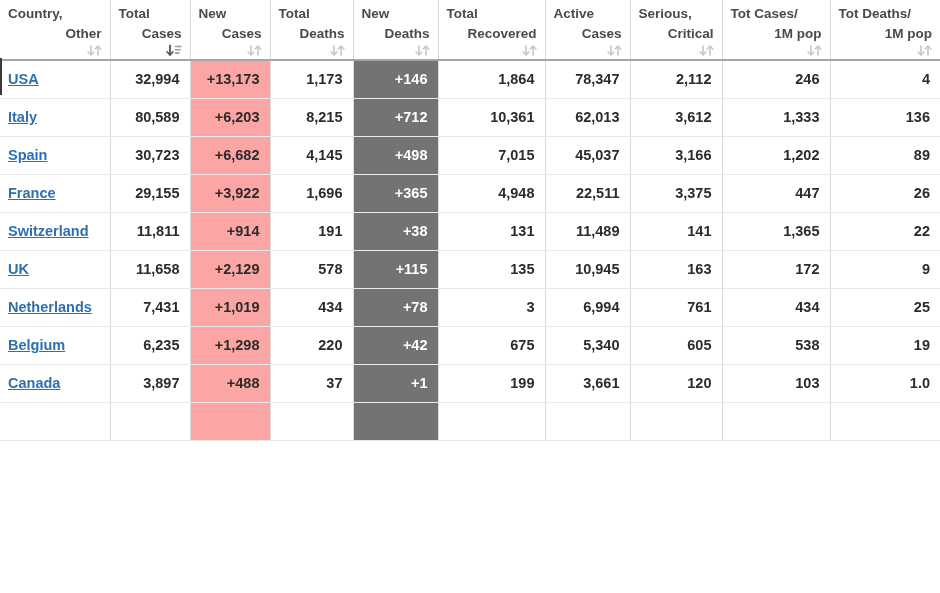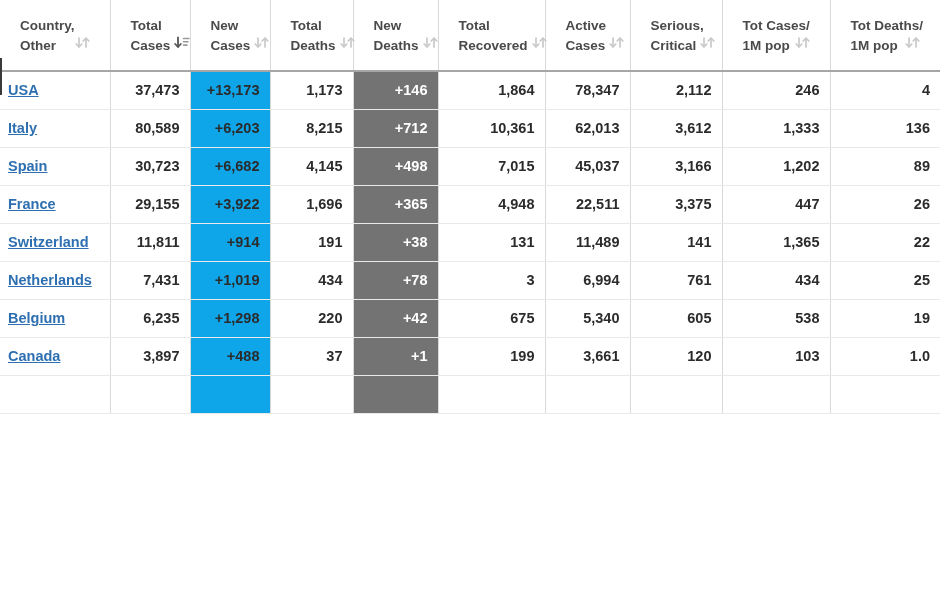--- a/index.html
+++ b/index.html
@@ -13,45 +13,45 @@
   table.main{
     border-collapse:collapse;
     table-layout:fixed;
     width:940px;
   }
   thead tr{height:57px;}
   tbody tr{height:38px;}
   th{
     border-right:1px solid #d9d9d9;
     border-bottom:2px solid #a6a6a6;
-    padding:12px;
+    padding:0;
     vertical-align:middle;
     background:#ffffff;
     cursor:pointer;
   }
   .h-wrap{
     display:flex;flex-direction:column;justify-content:center;
     height:100%;padding:4px 8px 2px 8px;
   }
   .h-line{
     font-size:13.5px;font-weight:700;color:#4a4a4a;line-height:20px;
     text-align:left;white-space:nowrap;
   }
-  .h-line2{display:flex;justify-content:space-between;align-items:flex-start;}
+  .h-line2{display:flex;justify-content:space-between;align-items:flex-end;flex-direction:column;}
   .sort-icon{display:inline-flex;flex:0 0 auto;margin-left:4px;}
   td{
     border-right:1px solid #d9d9d9;
     border-bottom:1px solid #e9e9e9;
     padding:0 10px 0 4px;
     font-size:14.5px;font-weight:700;color:#2b2b2b;
     text-align:right;vertical-align:middle;white-space:nowrap;
   }
   th.last,td.last{border-right:none;}
   td.col-country{text-align:left;padding-left:8px;}
-  td.col-new_cases{background:#0ea5e9;margin-top:35px;}
+  td.col-new_cases{background:#fca5a5;margin-top:35px;}
   td.col-new_deaths{background:#737373;color:#ffffff;}
   a.country-link{
     color:#2D6FB0;text-decoration:underline;font-weight:700;cursor:pointer;
   }
   .left-edge{
     position:absolute;left:0;top:58px;width:2px;height:37px;
     background:#3a3a3a;z-index:4;
   }
 </style>
 </head>
@@ -255,21 +255,21 @@
                   </svg>
                 </span>
               </div>
             </div>
           </th>
         </tr>
     </thead>
     <tbody id="body-rows">
         <tr>
           <td class="col-country"><a class="country-link">USA</a></td>
-          <td class="col-total_cases">37,473</td>
+          <td class="col-total_cases">32,994</td>
           <td class="col-new_cases">+13,173</td>
           <td class="col-total_deaths">1,173</td>
           <td class="col-new_deaths">+146</td>
           <td class="col-total_recovered">1,864</td>
           <td class="col-active_cases">78,347</td>
           <td class="col-serious_critical">2,112</td>
           <td class="col-cases_per_1m">246</td>
           <td class="col-deaths_per_1m last">4</td>
         </tr>
         <tr>
@@ -314,20 +314,32 @@
           <td class="col-new_cases">+914</td>
           <td class="col-total_deaths">191</td>
           <td class="col-new_deaths">+38</td>
           <td class="col-total_recovered">131</td>
           <td class="col-active_cases">11,489</td>
           <td class="col-serious_critical">141</td>
           <td class="col-cases_per_1m">1,365</td>
           <td class="col-deaths_per_1m last">22</td>
         </tr>
         <tr>
+          <td class="col-country"><a class="country-link">UK</a></td>
+          <td class="col-total_cases">11,658</td>
+          <td class="col-new_cases">+2,129</td>
+          <td class="col-total_deaths">578</td>
+          <td class="col-new_deaths">+115</td>
+          <td class="col-total_recovered">135</td>
+          <td class="col-active_cases">10,945</td>
+          <td class="col-serious_critical">163</td>
+          <td class="col-cases_per_1m">172</td>
+          <td class="col-deaths_per_1m last">9</td>
+        </tr>
+        <tr>
           <td class="col-country"><a class="country-link">Netherlands</a></td>
           <td class="col-total_cases">7,431</td>
           <td class="col-new_cases">+1,019</td>
           <td class="col-total_deaths">434</td>
           <td class="col-new_deaths">+78</td>
           <td class="col-total_recovered">3</td>
           <td class="col-active_cases">6,994</td>
           <td class="col-serious_critical">761</td>
           <td class="col-cases_per_1m">434</td>
           <td class="col-deaths_per_1m last">25</td>

